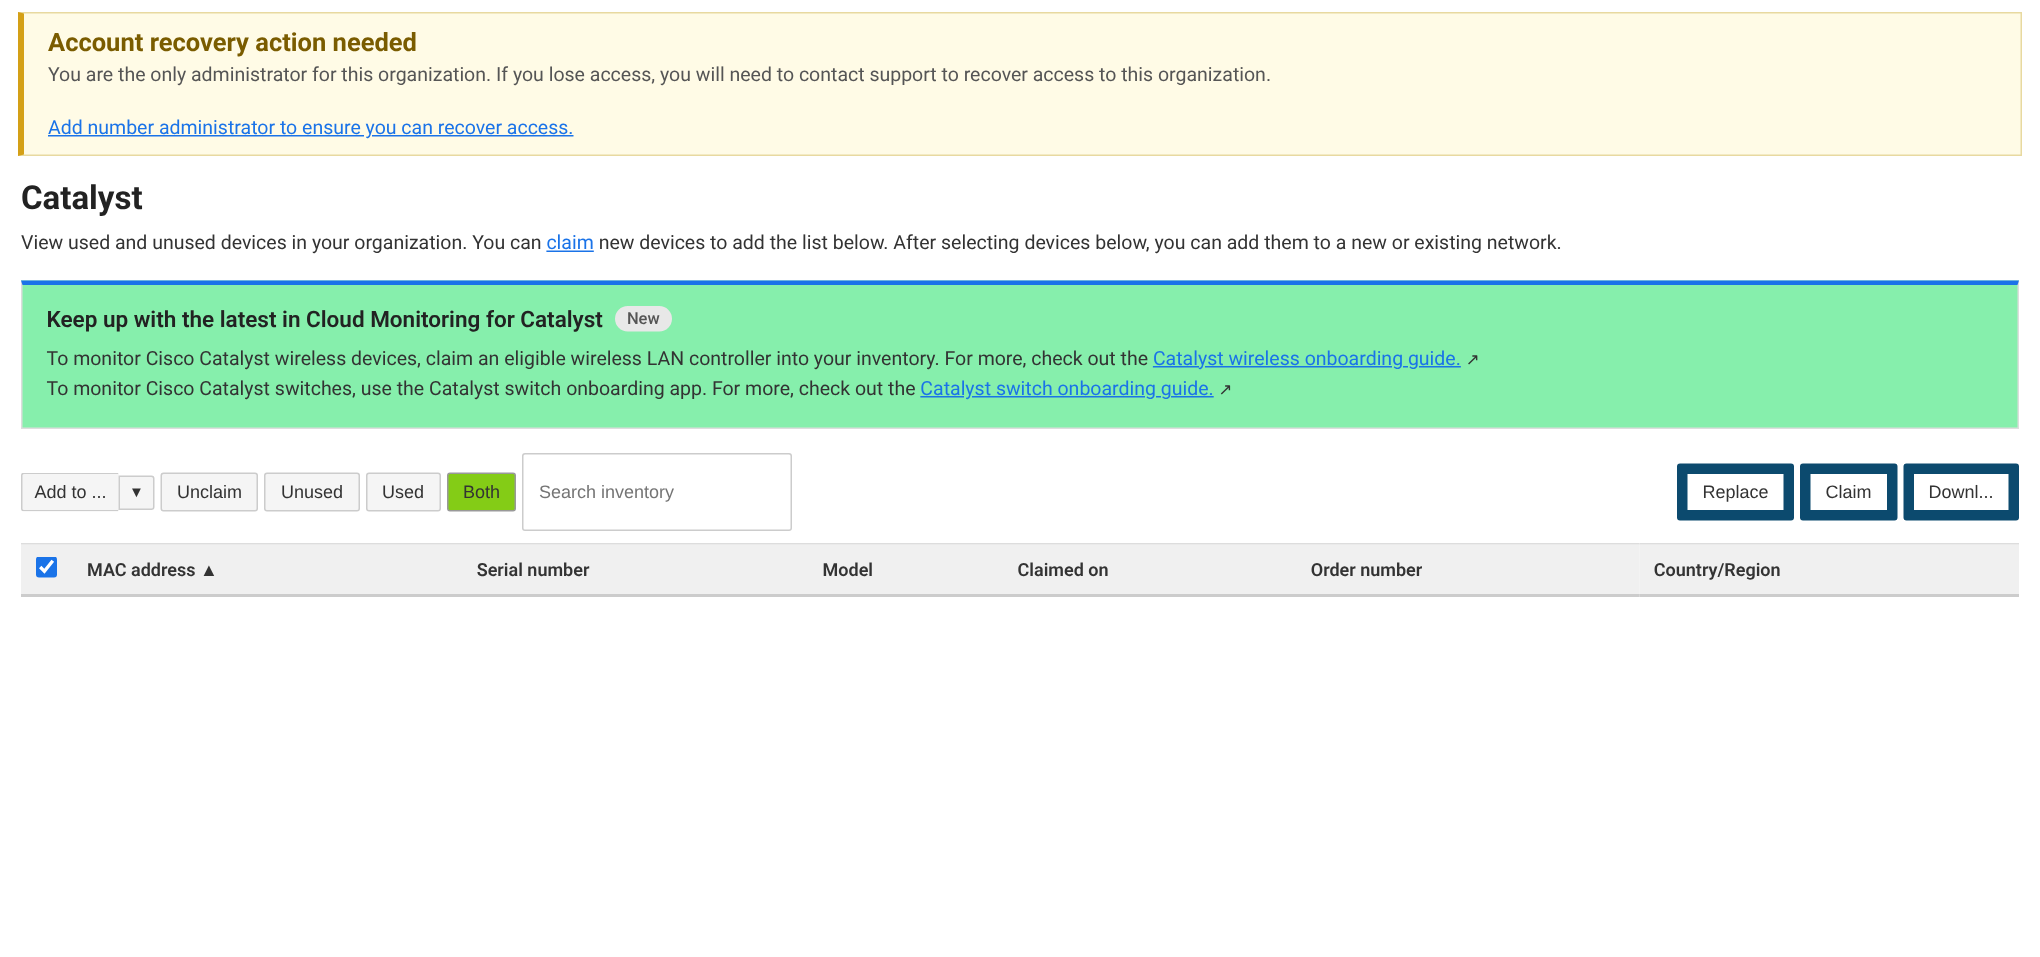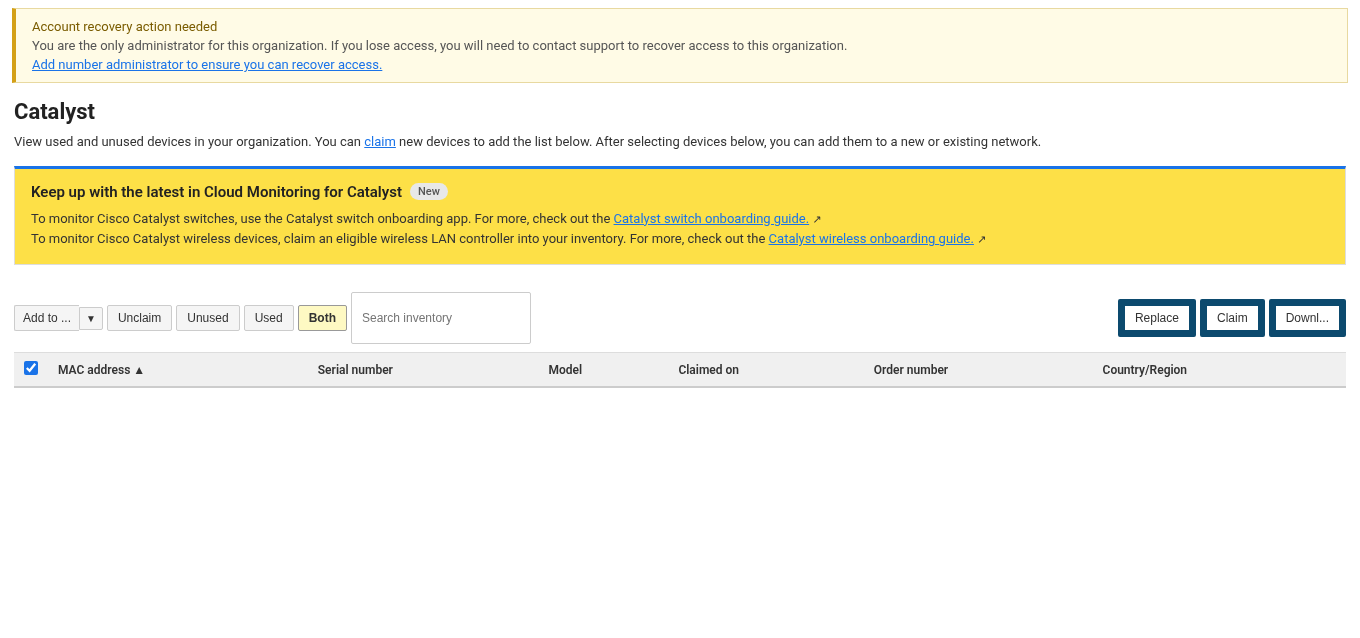--- a/index.html
+++ b/index.html
@@ -12,29 +12,29 @@
 
     
     .warning-banner {
       background: #fffbe6;
       border: 1px solid #e8d9a0;
       border-left: 4px solid #d4a017;
       padding: 10px 16px;
       margin: 8px 12px 0 12px;
     }
     .warning-title {
-      font-weight: 400;
+      font-weight: 700;
       color: #7a5c00;
       margin-bottom: 4px;
-      font-size: 13px;
+      font-size: 17px;
     }
     .warning-body {
       color: #555;
       font-size: 13px;
-      margin-bottom: 4px;
+      margin-bottom: 20px;
     }
     .warning-link {
       color: #1a73e8;
       text-decoration: underline;
       cursor: pointer;
       font-size: 13px;
     }
 
     
     .main-content {
@@ -59,22 +59,22 @@
       color: #1a73e8;
       text-decoration: underline;
       cursor: pointer;
     }
 
     
     .info-card {
       border: 1px solid #ddd;
       border-top: 3px solid #1a73e8;
       padding: 14px 16px;
-      margin-bottom: 19px;
-      background: #fde047;
+      margin-bottom: 8px;
+      background: #86efac;
     }
 
     .info-card-title {
       font-size: 15px;
       font-weight: 600;
       color: #222;
       margin-bottom: 8px;
       display: flex;
       align-items: center;
       gap: 8px;
@@ -115,22 +115,22 @@
       background: #f5f5f5;
       color: #333;
       padding: 5px 10px;
       font-size: 12px;
       cursor: pointer;
       border-radius: 2px;
       white-space: nowrap;
     }
 
     .btn-active {
-      background: #fef9c3;
-      font-weight: 700;
+      background: #84cc16;
+      font-weight: 400;
       border-color: #999;
     }
 
     .btn-split {
       display: flex;
       align-items: center;
     }
 
     .btn-split .main {
       border: 1px solid #ccc;
@@ -240,25 +240,25 @@
     <span>View used and unused devices in your organization. You can </span><a>claim</a><span> new devices to add the list below. After selecting devices below, you can add them to a new or existing network.</span>
   </p>
 
   <div class="info-card">
     <div class="info-card-title">
       <span>Keep up with the latest in Cloud Monitoring for Catalyst</span>
       <span class="new-badge">New</span>
     </div>
     <div class="info-card-text">
       <div>
-        <span>To monitor Cisco Catalyst switches, use the Catalyst switch onboarding app. For more, check out the </span><a>Catalyst switch onboarding guide.</a>
+        <span>To monitor Cisco Catalyst wireless devices, claim an eligible wireless LAN controller into your inventory. For more, check out the </span><a>Catalyst wireless onboarding guide.</a>
         <span style="font-size:11px;">↗</span>
       </div>
       <div>
-        <span>To monitor Cisco Catalyst wireless devices, claim an eligible wireless LAN controller into your inventory. For more, check out the </span><a>Catalyst wireless onboarding guide.</a>
+        <span>To monitor Cisco Catalyst switches, use the Catalyst switch onboarding app. For more, check out the </span><a>Catalyst switch onboarding guide.</a>
         <span style="font-size:11px;">↗</span>
       </div>
     </div>
   </div>
 
   <div class="toolbar">
     <div class="btn-split">
       <button class="main btn">Add to ...</button>
       <button class="arrow btn">▼</button>
     </div>

